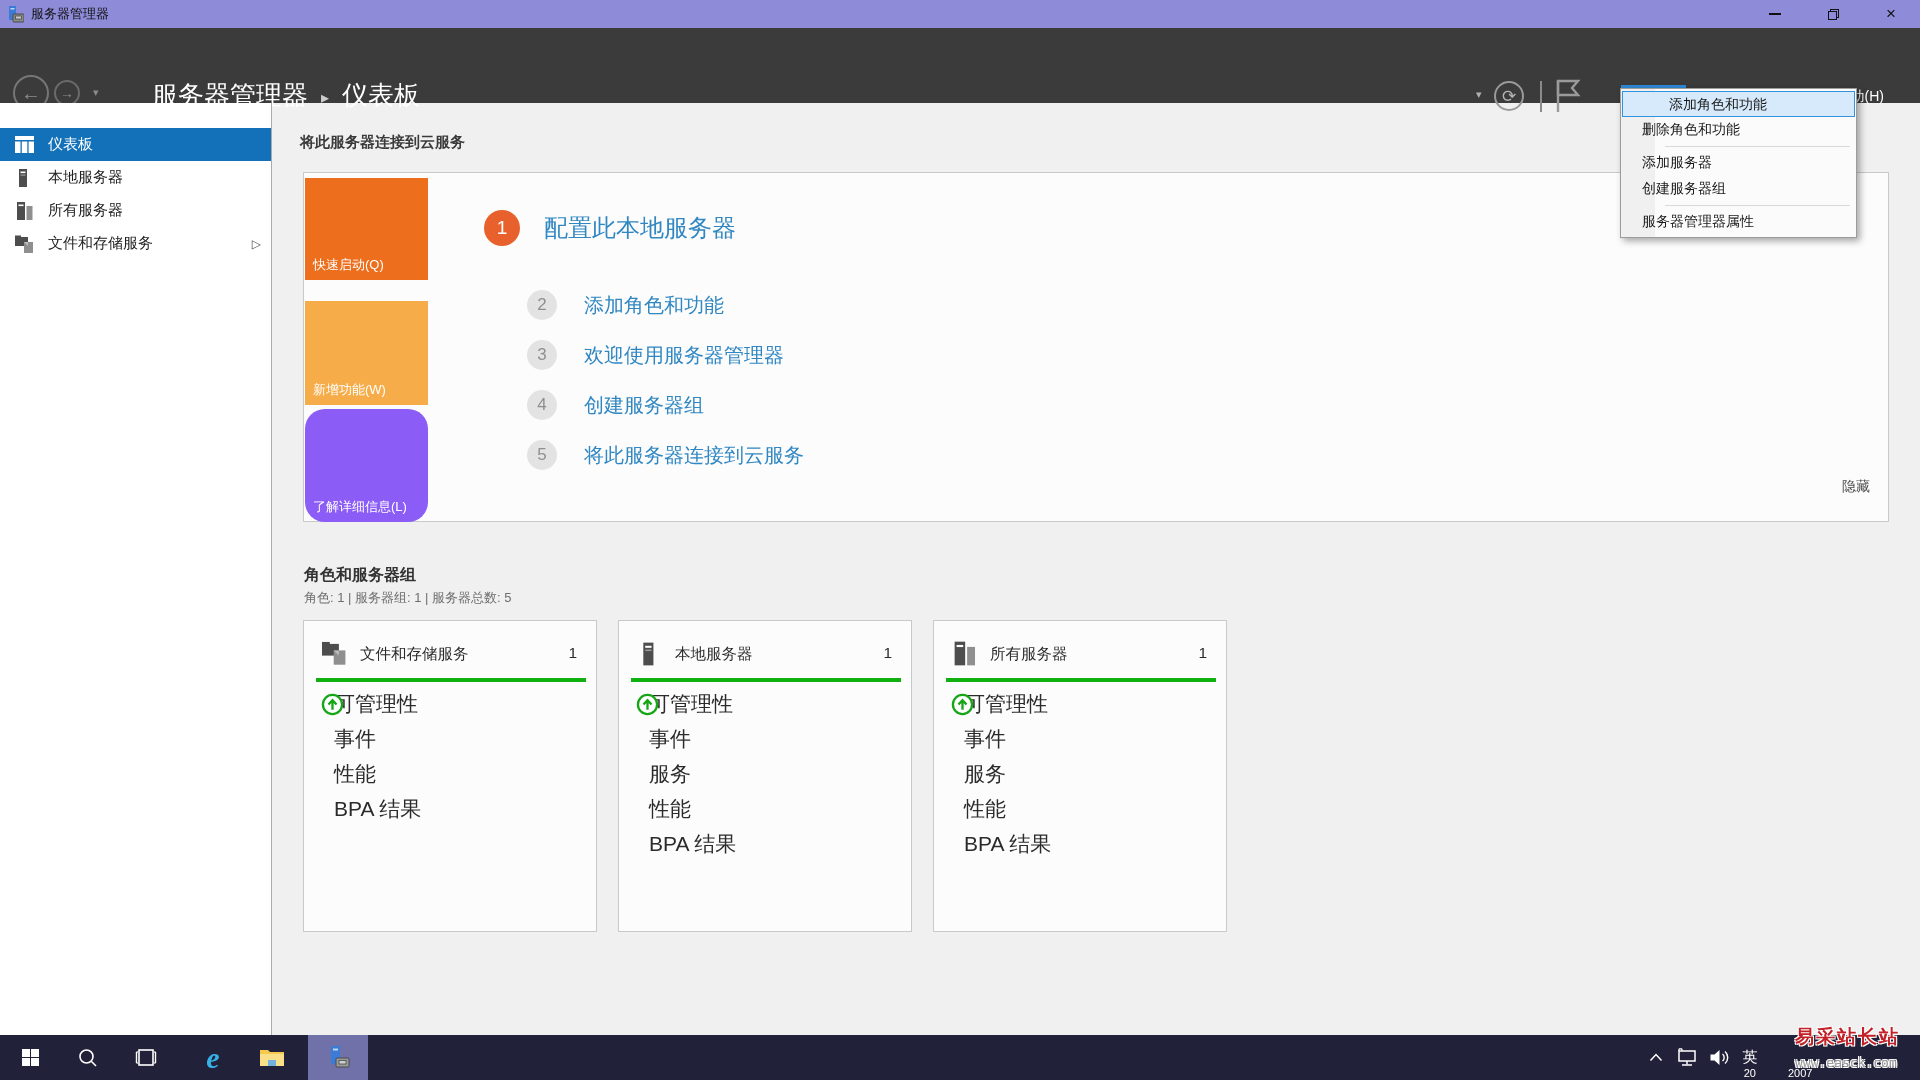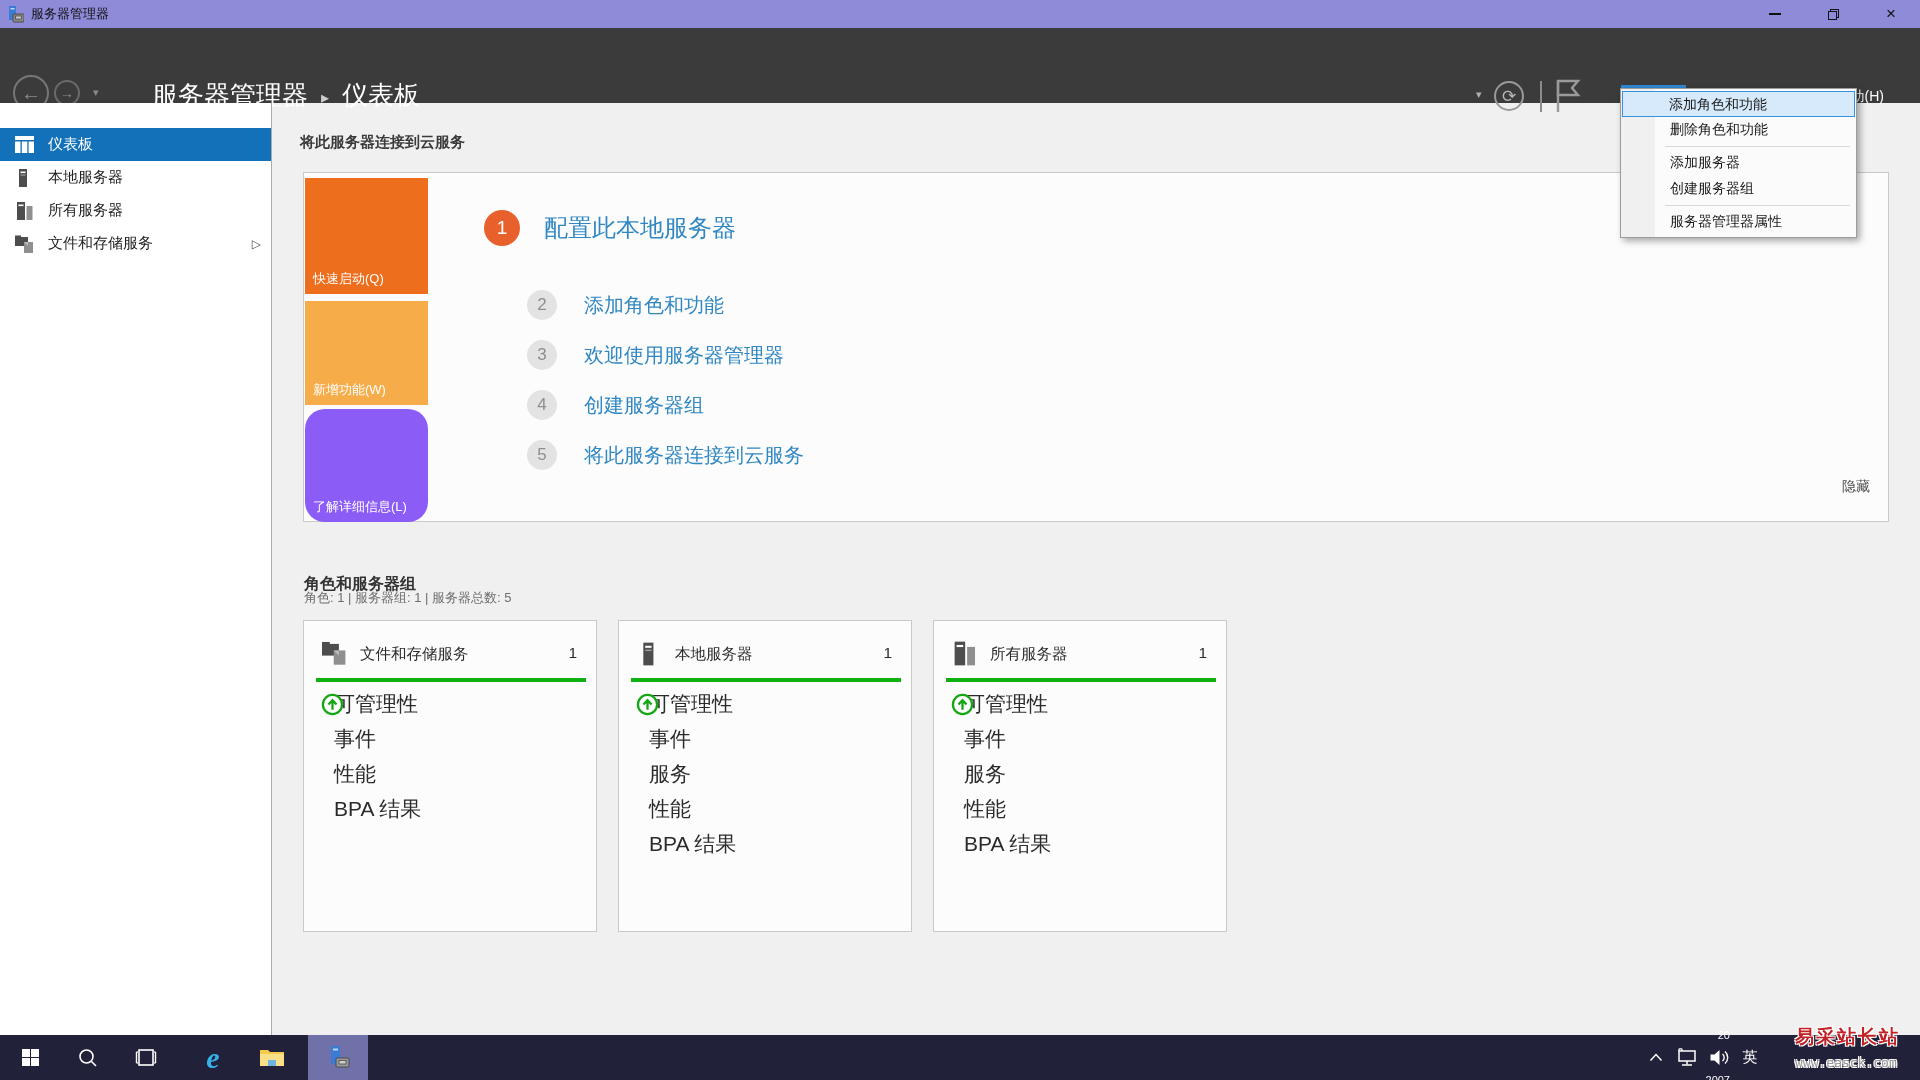--- a/index.html
+++ b/index.html
@@ -33,50 +33,50 @@
   .nav-flag { position:absolute; left:1555px; top:50px; }
   .menubar { position:absolute; left:1621px; top:57px; display:flex; gap:6px; }
   .menubar .menu-item { font-size:14px; color:#fff; padding:3px 8px 4px 8px; cursor:default; }
   .menubar .menu-item.active { background:#2e87d4; }
   
   .dropdown {
     position:absolute; left:1620px; top:88px; width:237px; z-index:60;
     background:linear-gradient(90deg,#f0f0f0 0,#f0f0f0 34px,#fbfbfb 34px);
     border:1px solid #9c9c9c; box-shadow:3px 3px 7px rgba(0,0,0,.35); padding:2px 0;
   }
-  .dd-item { height:26px; line-height:25px; font-size:14px; color:#1a1a1a; padding-left:49px; cursor:default; }
+  .dd-item { height:26px; line-height:25px; font-size:14px; color:#1a1a1a; padding-left:21px; cursor:default; }
   .dd-item.hl { background:#d6eafc; border:1px solid #3393df; margin:0 1px; padding-left:46px; }
   .dd-sep { border-top:1px solid #d9d9d9; margin:3px 6px 3px 44px; }
   
   .sidebar { position:absolute; left:0; top:103px; width:272px; height:932px; background:#ffffff; border-right:1px solid #ababab; }
   .side-item { position:absolute; left:0; width:271px; height:33px; display:flex; align-items:center; padding-left:15px; font-size:15px; color:#222; cursor:default; }
   .side-item .sicon { width:20px; height:18px; margin-right:13px; display:flex; align-items:center; }
   .side-item.selected { background:#1271b8; color:#fff; }
   .side-item .subarrow { margin-left:auto; margin-right:10px; font-size:12px; color:#555; }
   
   .welcome-header { position:absolute; left:300px; top:133px; font-size:15px; font-weight:bold; color:#3a3a3a; }
   .welcome-panel { position:absolute; left:303px; top:172px; width:1586px; height:350px; background:#fcfcfc; border:1px solid #c9c9c9; }
   .tile { position:absolute; left:1px; width:123px; cursor:default; }
   .tile .tlabel { position:absolute; left:8px; bottom:6px; color:#fff; font-size:13px; }
-  .tile1 { top:5px; height:116px; background:#ed6e1d; }
+  .tile1 { top:5px; height:102px; background:#ed6e1d; }
   .tile2 { top:128px; height:104px; background:#f6ad49; }
   .tile3 { top:236px; height:113px; background:#8b5cf6;border-radius:20px; }
   .step { position:absolute; display:flex; align-items:center; cursor:default; }
   .step .circle { border-radius:50%; display:flex; align-items:center; justify-content:center; }
   .step1 { left:180px; top:37px; }
   .step1 .circle { width:36px; height:36px; background:#e8602c; color:#fff; font-size:19px; }
   .step1 .slabel { margin-left:24px; font-size:24px; color:#3087c2; }
   .step-sm .circle { width:30px; height:30px; background:#e3e3e3; color:#8f8f8f; font-size:17px; }
   .step-sm .slabel { margin-left:27px; font-size:20px; color:#3087c2; }
   .step2 { left:223px; top:117px; }
   .step3 { left:223px; top:167px; }
   .step4 { left:223px; top:217px; }
   .step5 { left:223px; top:267px; }
   .hide-link { position:absolute; right:18px; top:305px; font-size:14px; color:#4a4a4a; cursor:default; }
-  .roles-title { position:absolute; left:304px; top:565px; font-size:16px; font-weight:bold; color:#333;margin-top:9px; }
+  .roles-title { position:absolute; left:304px; top:565px; font-size:16px; font-weight:bold; color:#333; }
   .roles-sub { position:absolute; left:304px; top:589px; font-size:13px; color:#6e6e6e; }
   
   .card { position:absolute; top:620px; width:294px; height:312px; background:#fcfcfc; border:1px solid #c9c9c9; }
   .card-1 { left:303px; } .card-2 { left:618px; } .card-3 { left:933px; }
   .card-head { position:absolute; left:0; top:18px; width:100%; height:30px; }
   .card-head .cicon { position:absolute; left:18px; top:2px; }
   .card-head .ctitle { position:absolute; left:56px; top:5px; font-size:15.5px; color:#2b2b2b; }
   .card-head .ccount { position:absolute; right:19px; top:5px; font-size:15.5px; color:#2b2b2b; }
   .greenline { position:absolute; left:12px; right:10px; top:57px; height:4px; background:#10b010; }
   .crow { position:absolute; left:0; width:100%; height:34px; display:flex; align-items:center; cursor:default; }
@@ -91,21 +91,21 @@
   .tb-taskview { left:118px; width:56px; }
   .tb-ie { left:185px; width:56px; }
   .tb-folder { left:244px; width:56px; }
   .tb-sm { left:308px; width:60px; background:#6f71a8; }
   .ie-e { font-family:"Liberation Serif","DejaVu Serif",serif; font-style:italic; font-weight:bold; font-size:30px; color:#35b1e8; line-height:1; }
   .tray { position:absolute; top:0; height:45px; display:flex; align-items:center; justify-content:center; color:#fff; }
   .tr-chev { left:1642px; width:28px; }
   .tr-net { left:1672px; width:30px; }
   .tr-vol { left:1704px; width:30px; }
   .tr-lang { left:1736px; width:28px; font-size:15px; }
-  .tr-clock { left:1686px; width:44px; flex-direction:column; align-items:flex-end; font-size:11px; line-height:13px;gap:32px; }
+  .tr-clock { left:1756px; width:44px; flex-direction:row; align-items:flex-end; font-size:11px; line-height:13px;gap:32px; }
   
   .watermark { position:absolute; left:1795px; top:1024px; z-index:99; }
   .wm1 { font-family:"DejaVu Serif","Liberation Serif",serif; font-weight:bold; font-size:19px; letter-spacing:2px; color:#c22227;
          text-shadow:-1px -1px 0 #fff,1px -1px 0 #fff,-1px 1px 0 #fff,1px 1px 0 #fff; white-space:nowrap; }
   .wm2 { font-family:"DejaVu Sans Mono","Liberation Mono",monospace; font-size:13px; color:#9a9a9a; margin-top:5px;
          text-shadow:-1px -1px 0 #fff,1px -1px 0 #fff,-1px 1px 0 #fff,1px 1px 0 #fff; white-space:nowrap; }
 </style>
 </head>
 <body>
 

